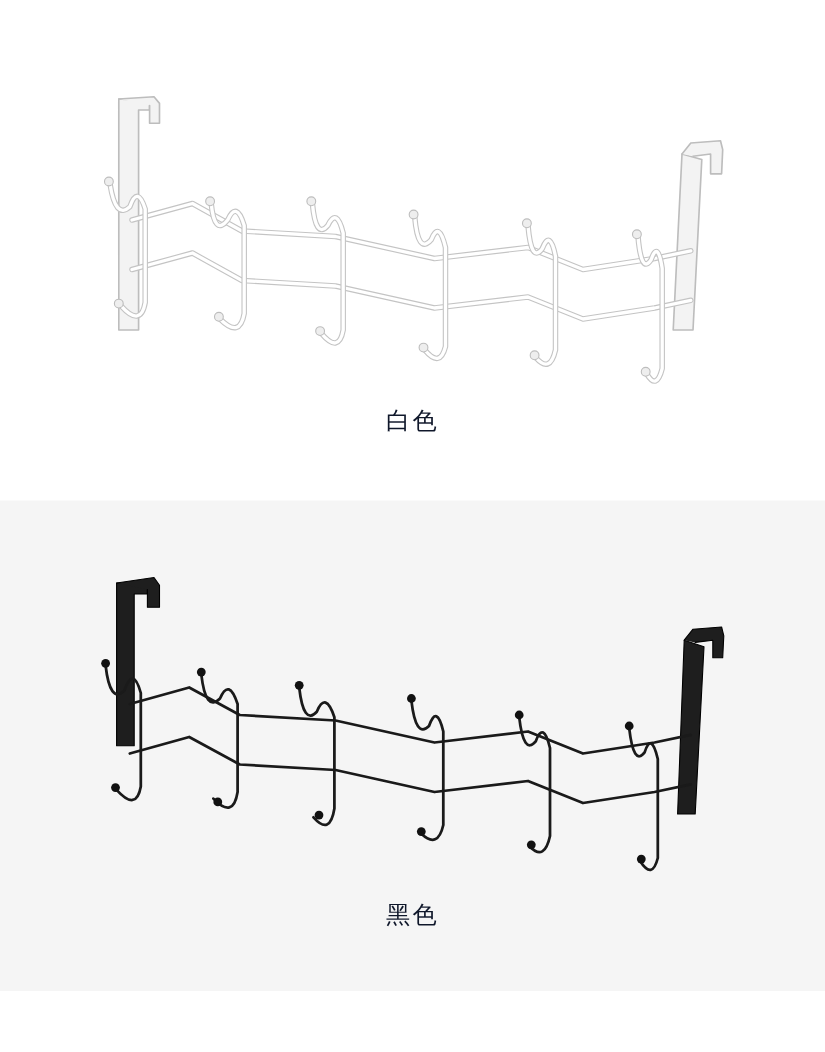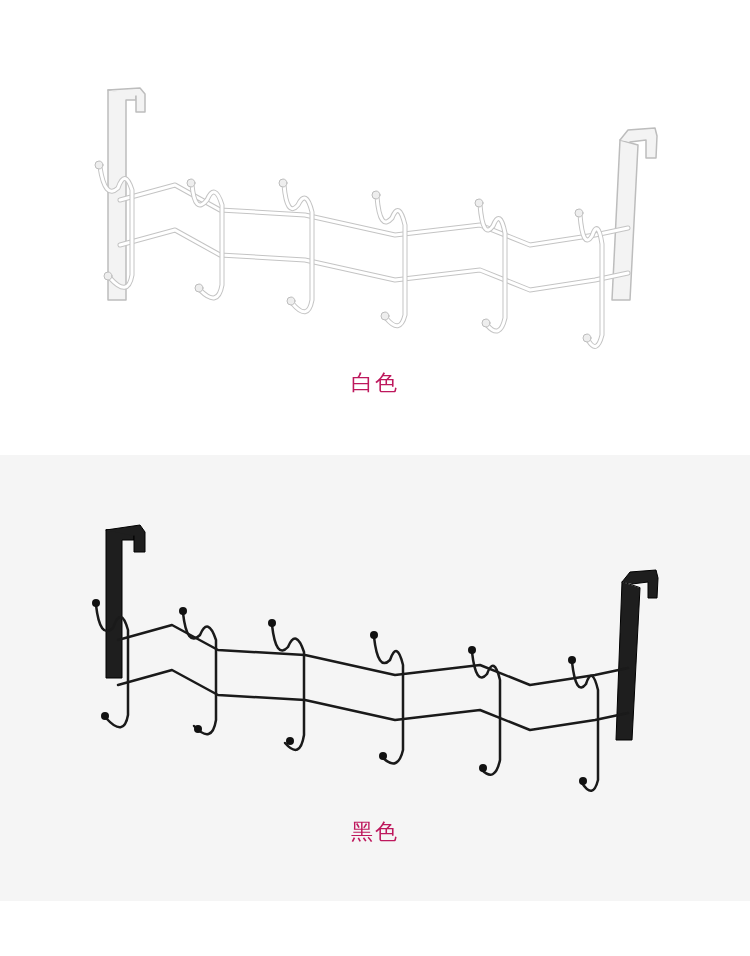--- a/index.html
+++ b/index.html
@@ -9,21 +9,21 @@
     font-family: "DejaVu Sans", "Liberation Sans", sans-serif;
     position: relative;
   }
   .panel { position: absolute; left: 0; width: 750px; }
   .panel-white { top: 0; height: 455px; background: #ffffff; }
   .panel-black { top: 455px; height: 446px; background: #f5f5f5; text-decoration: underline; }
   .panel-bottom { top: 901px; height: 55px; background: #ffffff; }
   .rack { position: absolute; left: 0; top: 0; }
   .caption {
     position: absolute; left: 0; width: 750px; text-align: center;
-    font-size: 22px; color: #be185d; letter-spacing: 2px;
+    font-size: 22px; color: #0f172a; letter-spacing: 2px;
   }
   .caption-white { top: 368px; }
   .caption-black { top: 362px; }
 </style>
 </head>
 <body>
 
 <div class="panel panel-white">
   <svg class="rack" width="750" height="455" viewBox="0 0 750 455">
     <g fill="none" stroke-linecap="round" stroke-linejoin="round">

